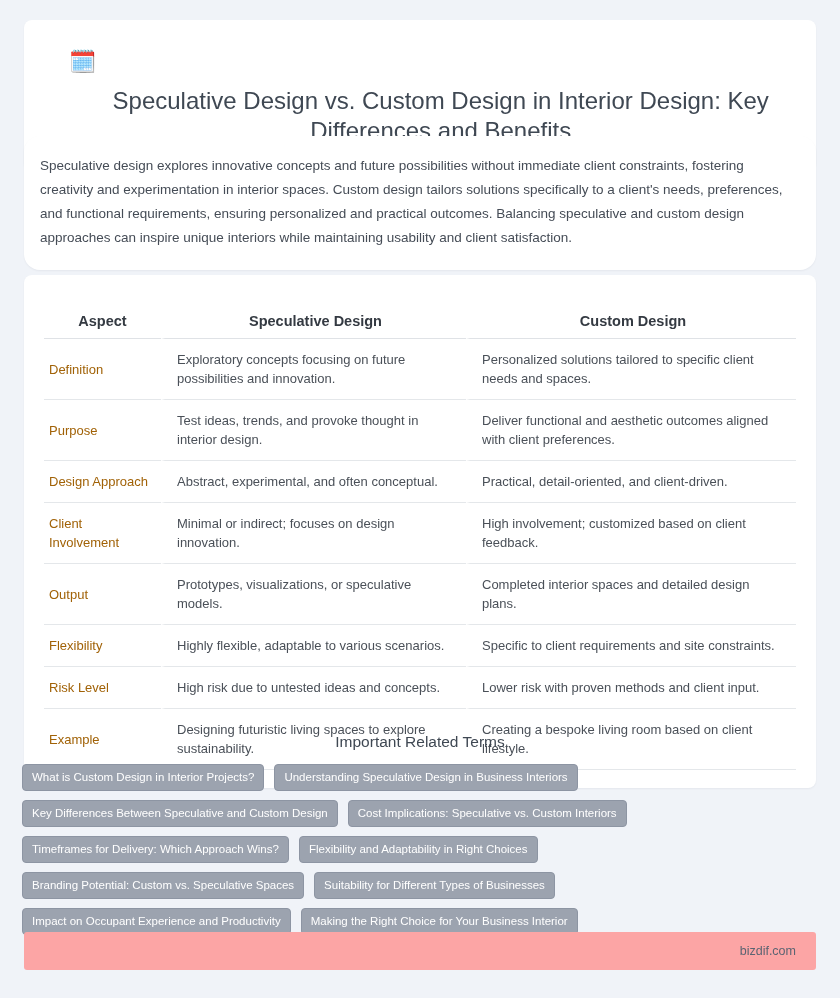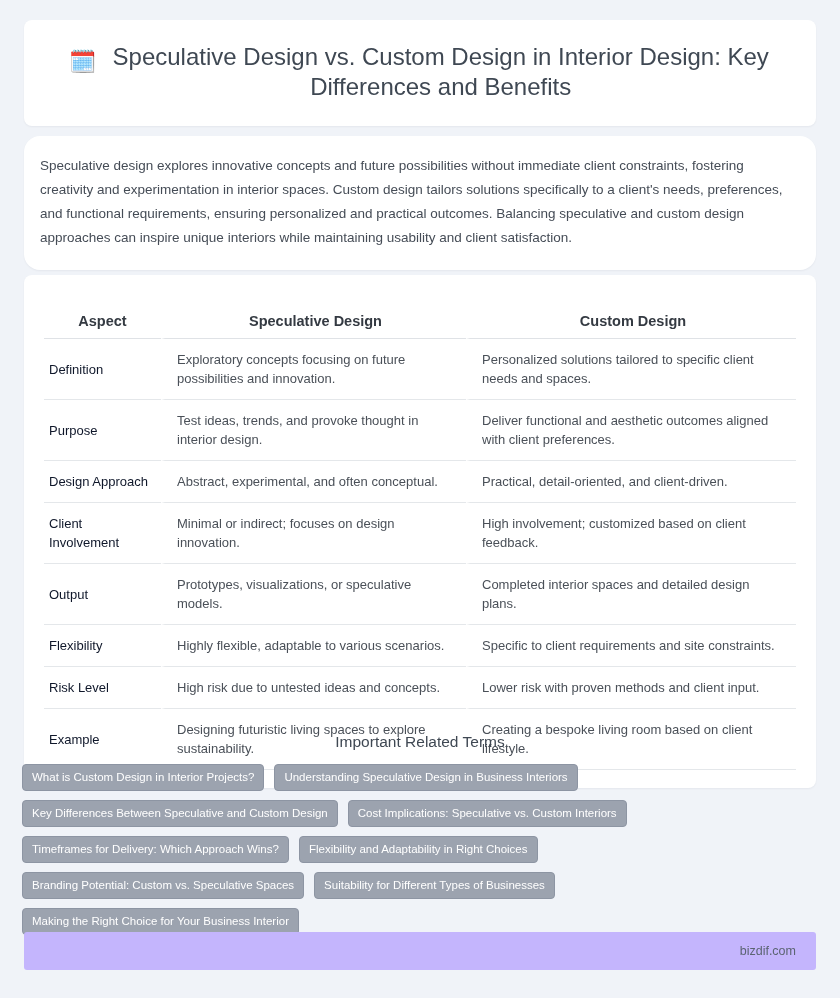--- a/index.html
+++ b/index.html
@@ -41,20 +41,21 @@
     flex: 0 0 auto;
     margin-top: 2px;
   }
   .header-title {
     font-size: 24px;
     line-height: 30px;
     color: #3f4853;
     font-weight: 400;
     text-align: center;
     max-width: 660px;
+    margin-top: 44px;
   }
 
   
   .summary-card {
     position: absolute;
     left: 24px;
     top: 136px;
     width: 792px;
     background: #ffffff;
     border-radius: 16px;
@@ -100,21 +101,21 @@
   table.compare td {
     font-size: 13px;
     line-height: 19px;
     color: #4a5058;
     vertical-align: middle;
     padding: 11px 10px 11px 10px;
     border-bottom: 1px solid #e4e7ea;
   }
   table.compare td.aspect {
     padding-left: 5px;
-    color: #0f172a;
+    color: #a16207;
   }
   table.compare td.value {
     padding-left: 12px;
   }
   
   table.compare th + th,
   table.compare td + td { border-left: 4px solid #ffffff; }
 
   
   .terms-section {
@@ -149,21 +150,21 @@
     cursor: pointer;
   }
 
   
   .footer-band {
     position: absolute;
     left: 24px;
     top: 932px;
     width: 792px;
     height: 38px;
-    background: #c4b5fd;
+    background: #fca5a5;
     border-radius: 3px;
     display: flex;
     align-items: center;
     justify-content: flex-end;
     padding-right: 20px;
   }
   .footer-text {
     font-size: 12.5px;
     color: #5b6472;
   }
@@ -240,20 +241,21 @@
     <div class="terms-heading">Important Related Terms</div>
     <div class="chips" id="chips-container">
         <div class="chip">What is Custom Design in Interior Projects?</div>
         <div class="chip">Understanding Speculative Design in Business Interiors</div>
         <div class="chip">Key Differences Between Speculative and Custom Design</div>
         <div class="chip">Cost Implications: Speculative vs. Custom Interiors</div>
         <div class="chip">Timeframes for Delivery: Which Approach Wins?</div>
         <div class="chip">Flexibility and Adaptability in Right Choices</div>
         <div class="chip">Branding Potential: Custom vs. Speculative Spaces</div>
         <div class="chip">Suitability for Different Types of Businesses</div>
+        <div class="chip">Impact on Occupant Experience and Productivity</div>
         <div class="chip">Making the Right Choice for Your Business Interior</div>
       </div>
   </div>
 
   <div class="footer-band">
     <span class="footer-text">bizdif.com</span>
   </div>
 
 </div>
 

